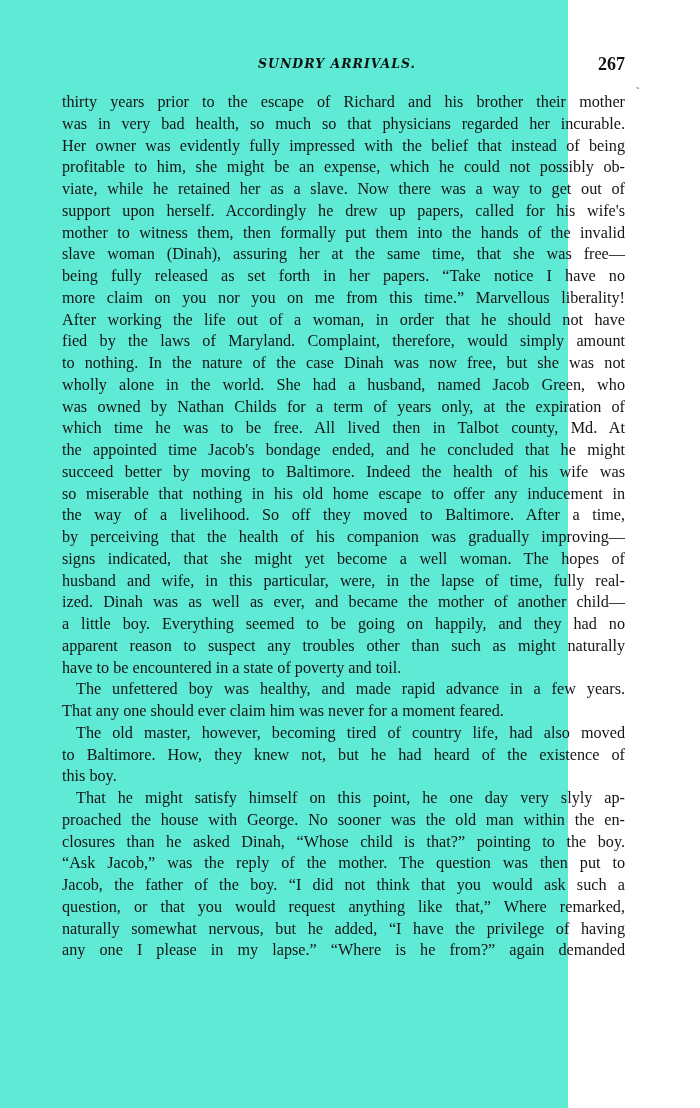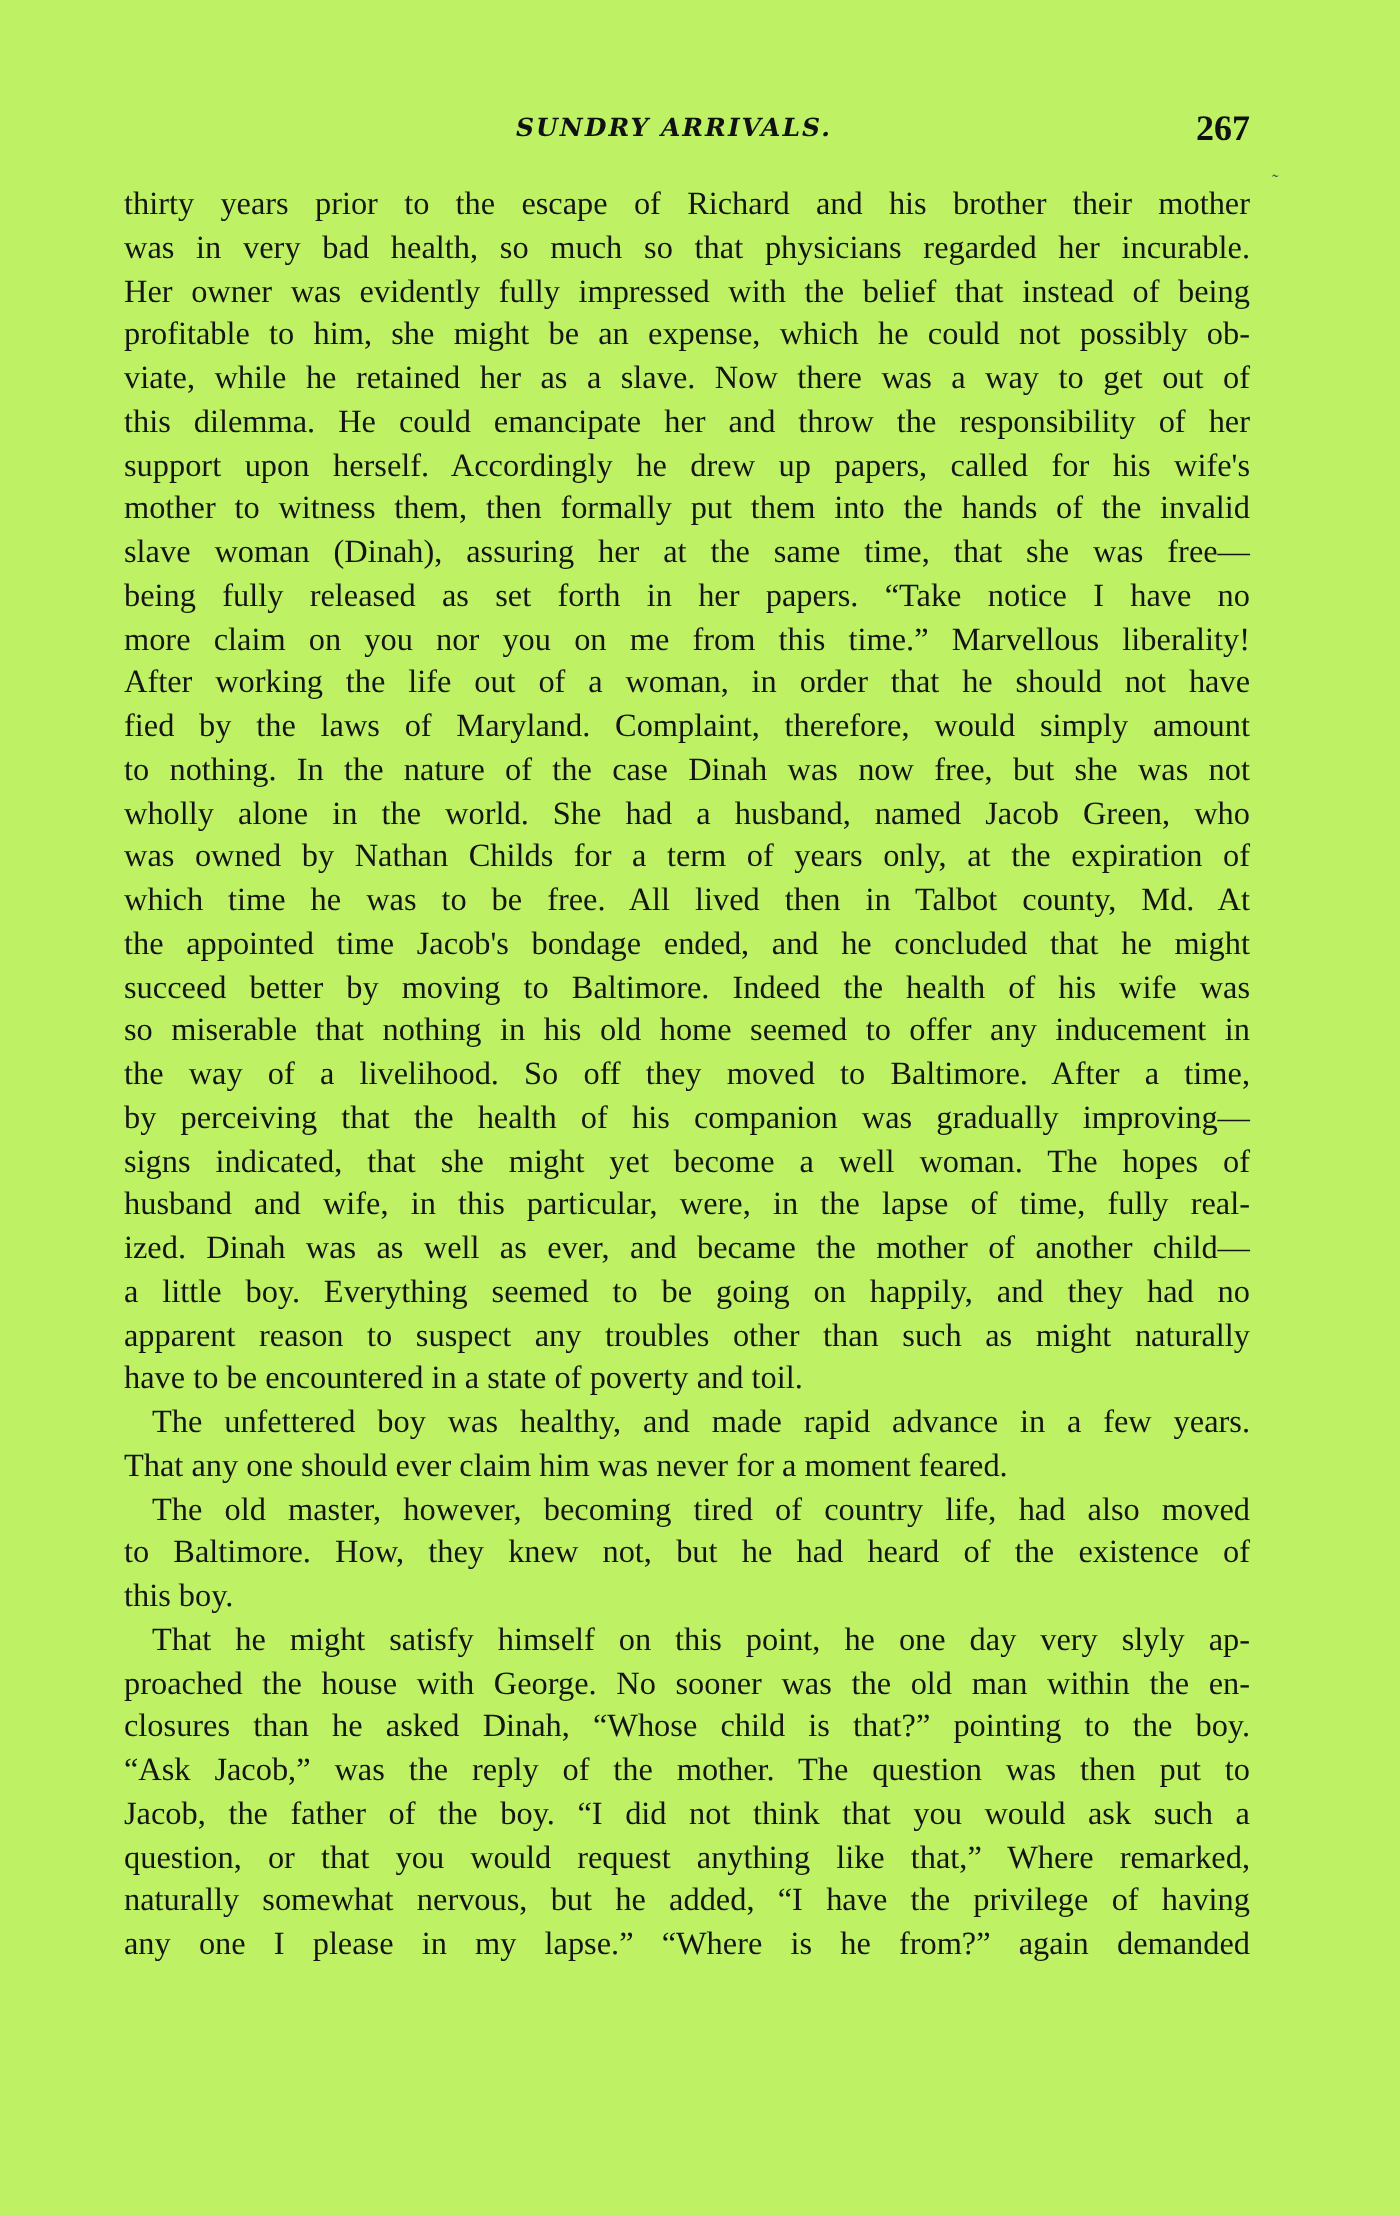--- a/index.html
+++ b/index.html
@@ -1,17 +1,17 @@
 <!DOCTYPE html>
 <html><head>
 <meta charset="utf-8">
 <style>
   html, body { margin: 0; padding: 0; background: #ffffff; }
   body { width: 700px; height: 1108px; position: relative; overflow: hidden; }
-  .page { position: absolute; left: 0; top: 0; width: 700px; height: 1108px; background: #bef264; }
+  .page { position: absolute; left: 0; top: 0; width: 568px; height: 1108px; background: #5eead4; }
   .running-head { position: absolute; top: 56px; left: 62px; width: 563px; height: 24px; }
   .running-title {
     position: absolute; left: 196px; top: 0;
     font-family: "DejaVu Serif", serif; font-style: italic; font-weight: bold;
     font-size: 12.5px; letter-spacing: 1px; color: #111;
   }
   .page-number {
     position: absolute; right: 0; top: -2px;
     font-family: "Liberation Serif", serif; font-weight: bold;
     font-size: 18px; color: #111;
@@ -36,35 +36,34 @@
     <span class="running-title">SUNDRY ARRIVALS.</span>
     <span class="page-number">267</span>
   </div>
 
   <div class="body-text" id="body-text">
       <span class="line">thirty years prior to the escape of Richard and his brother their mother</span>
       <span class="line">was in very bad health, so much so that physicians regarded her incurable.</span>
       <span class="line">Her owner was evidently fully impressed with the belief that instead of being</span>
       <span class="line">profitable to him, she might be an expense, which he could not possibly ob-</span>
       <span class="line">viate, while he retained her as a slave. Now there was a way to get out of</span>
-      <span class="line">this dilemma. He could emancipate her and throw the responsibility of her</span>
       <span class="line">support upon herself. Accordingly he drew up papers, called for his wife's</span>
       <span class="line">mother to witness them, then formally put them into the hands of the invalid</span>
       <span class="line">slave woman (Dinah), assuring her at the same time, that she was free—</span>
       <span class="line">being fully released as set forth in her papers. “Take notice I have no</span>
       <span class="line">more claim on you nor you on me from this time.” Marvellous liberality!</span>
       <span class="line">After working the life out of a woman, in order that he should not have</span>
       <span class="line">fied by the laws of Maryland. Complaint, therefore, would simply amount</span>
       <span class="line">to nothing. In the nature of the case Dinah was now free, but she was not</span>
       <span class="line">wholly alone in the world. She had a husband, named Jacob Green, who</span>
       <span class="line">was owned by Nathan Childs for a term of years only, at the expiration of</span>
       <span class="line">which time he was to be free. All lived then in Talbot county, Md. At</span>
       <span class="line">the appointed time Jacob's bondage ended, and he concluded that he might</span>
       <span class="line">succeed better by moving to Baltimore. Indeed the health of his wife was</span>
-      <span class="line">so miserable that nothing in his old home seemed to offer any inducement in</span>
+      <span class="line">so miserable that nothing in his old home escape to offer any inducement in</span>
       <span class="line">the way of a livelihood. So off they moved to Baltimore. After a time,</span>
       <span class="line">by perceiving that the health of his companion was gradually improving—</span>
       <span class="line">signs indicated, that she might yet become a well woman. The hopes of</span>
       <span class="line">husband and wife, in this particular, were, in the lapse of time, fully real-</span>
       <span class="line">ized. Dinah was as well as ever, and became the mother of another child—</span>
       <span class="line">a little boy. Everything seemed to be going on happily, and they had no</span>
       <span class="line">apparent reason to suspect any troubles other than such as might naturally</span>
       <span class="line last">have to be encountered in a state of poverty and toil.</span>
       <span class="line indent">The unfettered boy was healthy, and made rapid advance in a few years.</span>
       <span class="line last">That any one should ever claim him was never for a moment feared.</span>

